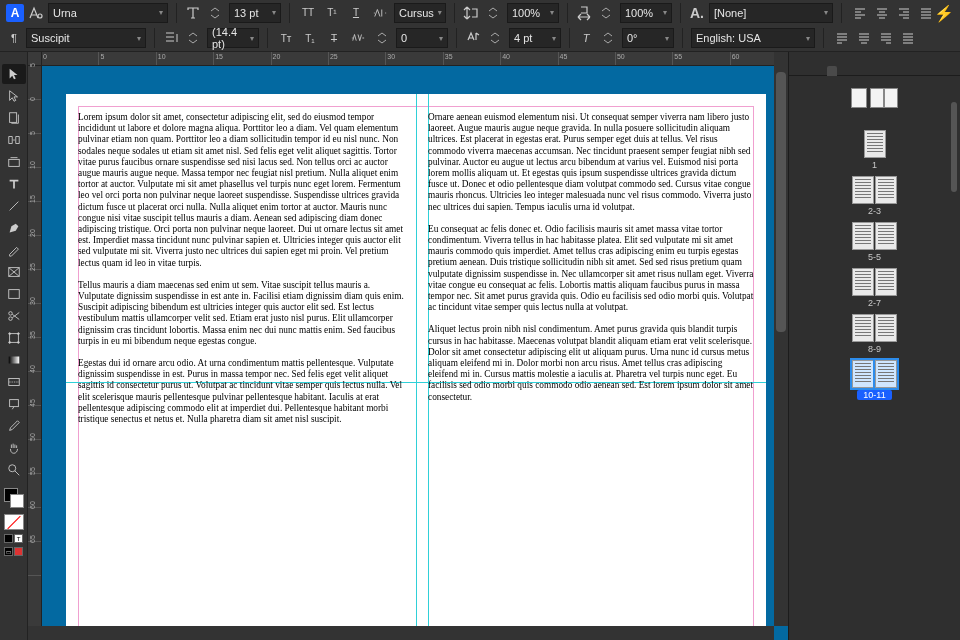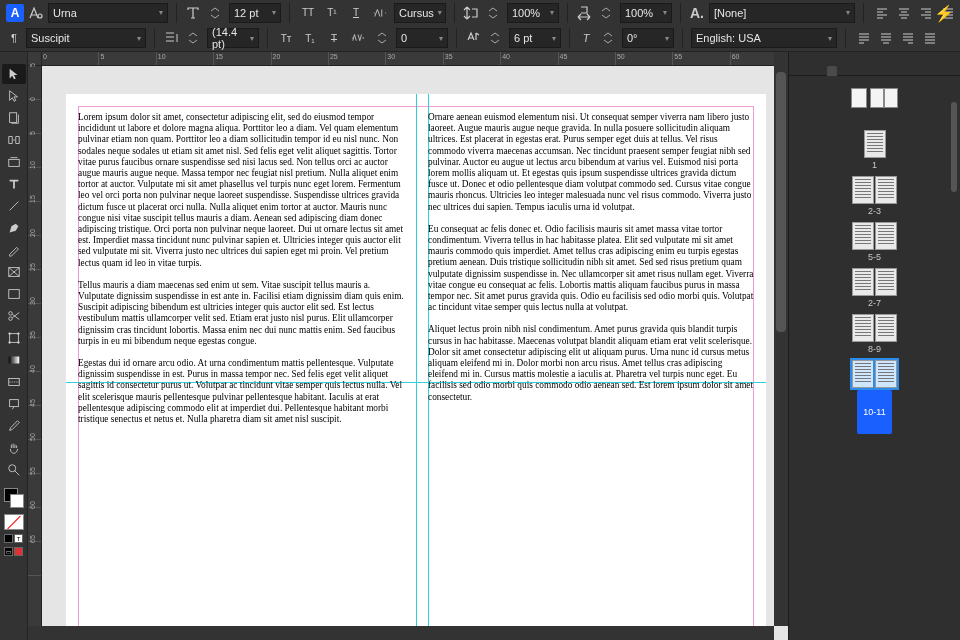--- a/index.html
+++ b/index.html
@@ -44,21 +44,21 @@
   font-size: 11px;
   padding: 0 4px;
   display: flex;
   align-items: center;
   justify-content: space-between;
   cursor: pointer;
 }
 .ctrl-select .chev { font-size: 8px; color: #888; margin-left: 4px; }
 .ctrl-select.w120 { width: 120px; }
 .ctrl-select.w52 { width: 52px; }
-.ctrl-select.w146 { width: 146px; }
+.ctrl-select.w146 { width: 124px; }
 .ctrl-sep { width: 1px; height: 20px; background: #222; margin: 0 4px; }
 .topbtn {
   width: 20px; height: 20px;
   display: flex; align-items: center; justify-content: center;
   color: #ccc;
   font-size: 10px;
 }
 .topbtn svg { width: 14px; height: 14px; }
 .ablock {
   width: 18px; height: 18px;
@@ -102,21 +102,21 @@
 .sw-none { width:20px; height:16px; margin-top:4px; background:#fff; position:relative; border:1px solid #888; }
 .sw-none::after { content:""; position:absolute; left:0; right:0; top:50%; border-top:1.5px solid red; transform:rotate(-45deg); }
 .small-row { display:flex; gap:1px; margin-top:2px; }
 .small-btn { width:9px; height:9px; background:#000; border:1px solid #666; font-size:6px; color:#ccc; display:flex; align-items:center; justify-content:center; }
 .small-btn.red { background:#d33; }
 
 
 .viewport {
   position: absolute;
   top: 52px; left: 28px; right: 172px; bottom: 0;
-  background: #e5e5e5;
+  background: #0369a1;
   overflow: hidden;
 }
 .ruler-h {
   position: absolute; top: 0; left: 14px; right: 0; height: 14px;
   background: #3a3a3a; border-bottom: 1px solid #222;
   display:flex;
 }
 .ruler-v {
   position: absolute; top: 14px; left: 0; bottom: 0; width: 14px;
   background: #3a3a3a; border-right: 1px solid #222;
@@ -187,21 +187,21 @@
   width: 22px; height: 28px;
   background: #e9e9e9;
   border: 1px solid #999;
   position: relative;
   overflow:hidden;
 }
 .mini-page.selected { outline:2px solid #2d8ceb; background:#cfe6ff; }
 .mini-page::before { content:""; position:absolute; top:2px; left:2px; right:2px; height:1px; background:#777; box-shadow:0 3px 0 #777,0 6px 0 #777,0 9px 0 #777,0 12px 0 #777,0 15px 0 #777,0 18px 0 #777; }
 .mini-master-tag { position:absolute; top:-6px; left:1px; font-size:6px; color:#aaa; }
 .spread-label { font-size:9px; color:#c8c8c8; }
-.spread-label.selected { background:#1a60ff; color:#fff; padding:17px 6px; border-radius:2px; }
+.spread-label.selected { background:#1a60ff; color:#fff; padding:0 6px; border-radius:2px; }
 .spreadlist-scroll { position:absolute; right:3px; top:40px; bottom:40px; width:6px; }
 .spreadlist-scroll .th { position:absolute; left:0; right:0; top:10px; height:90px; background:#555; border-radius:3px; }
 </style>
 </head>
 <body>
 
 <div class="controlbar">
   <div class="controlbar-row">
     <div class="ablock">A</div>
     <div class="ctrl-icon">
@@ -219,21 +219,21 @@
         <svg viewBox="0 0 16 16" stroke="#ccc" fill="none" stroke-width="1.2">
           <path d="M3 5 V3 H13 V5 M8 3 V13 M6 13 H10"></path>
         </svg>
       </div>
     <div class="topbtn">
         <svg viewBox="0 0 14 14" stroke="#aaa" fill="none">
           <path d="M3 5 L7 2 L11 5 M3 9 L7 12 L11 9"></path>
         </svg>
       </div>
     <div class="ctrl-select w52">
-        <span>12 pt</span>
+        <span>13 pt</span>
         <span class="chev">▾</span>
       </div>
     <span class="ctrl-sep"></span>
     <div class="topbtn">TT</div>
     <div class="topbtn">T¹</div>
     <div class="topbtn">
         <span style="text-decoration:underline">T</span>
       </div>
     <div class="topbtn">
         <svg viewBox="0 0 16 16" stroke="#ccc" fill="none" stroke-width="1">
@@ -354,21 +354,21 @@
         <svg viewBox="0 0 16 16" stroke="#ccc" fill="none" stroke-width="1.2">
           <path d="M3 10 L6 3 L9 10 M4 8 H8 M11 3 V10 M11 3 L14 5"></path>
         </svg>
       </div>
     <div class="topbtn">
         <svg viewBox="0 0 14 14" stroke="#aaa" fill="none">
           <path d="M3 5 L7 2 L11 5 M3 9 L7 12 L11 9"></path>
         </svg>
       </div>
     <div class="ctrl-select w52">
-        <span>6 pt</span>
+        <span>4 pt</span>
         <span class="chev">▾</span>
       </div>
     <span class="ctrl-sep"></span>
     <div class="ctrl-icon">
         <span style="font-style:italic">T</span>
       </div>
     <div class="topbtn">
         <svg viewBox="0 0 14 14" stroke="#aaa" fill="none">
           <path d="M3 5 L7 2 L11 5 M3 9 L7 12 L11 9"></path>
         </svg>

